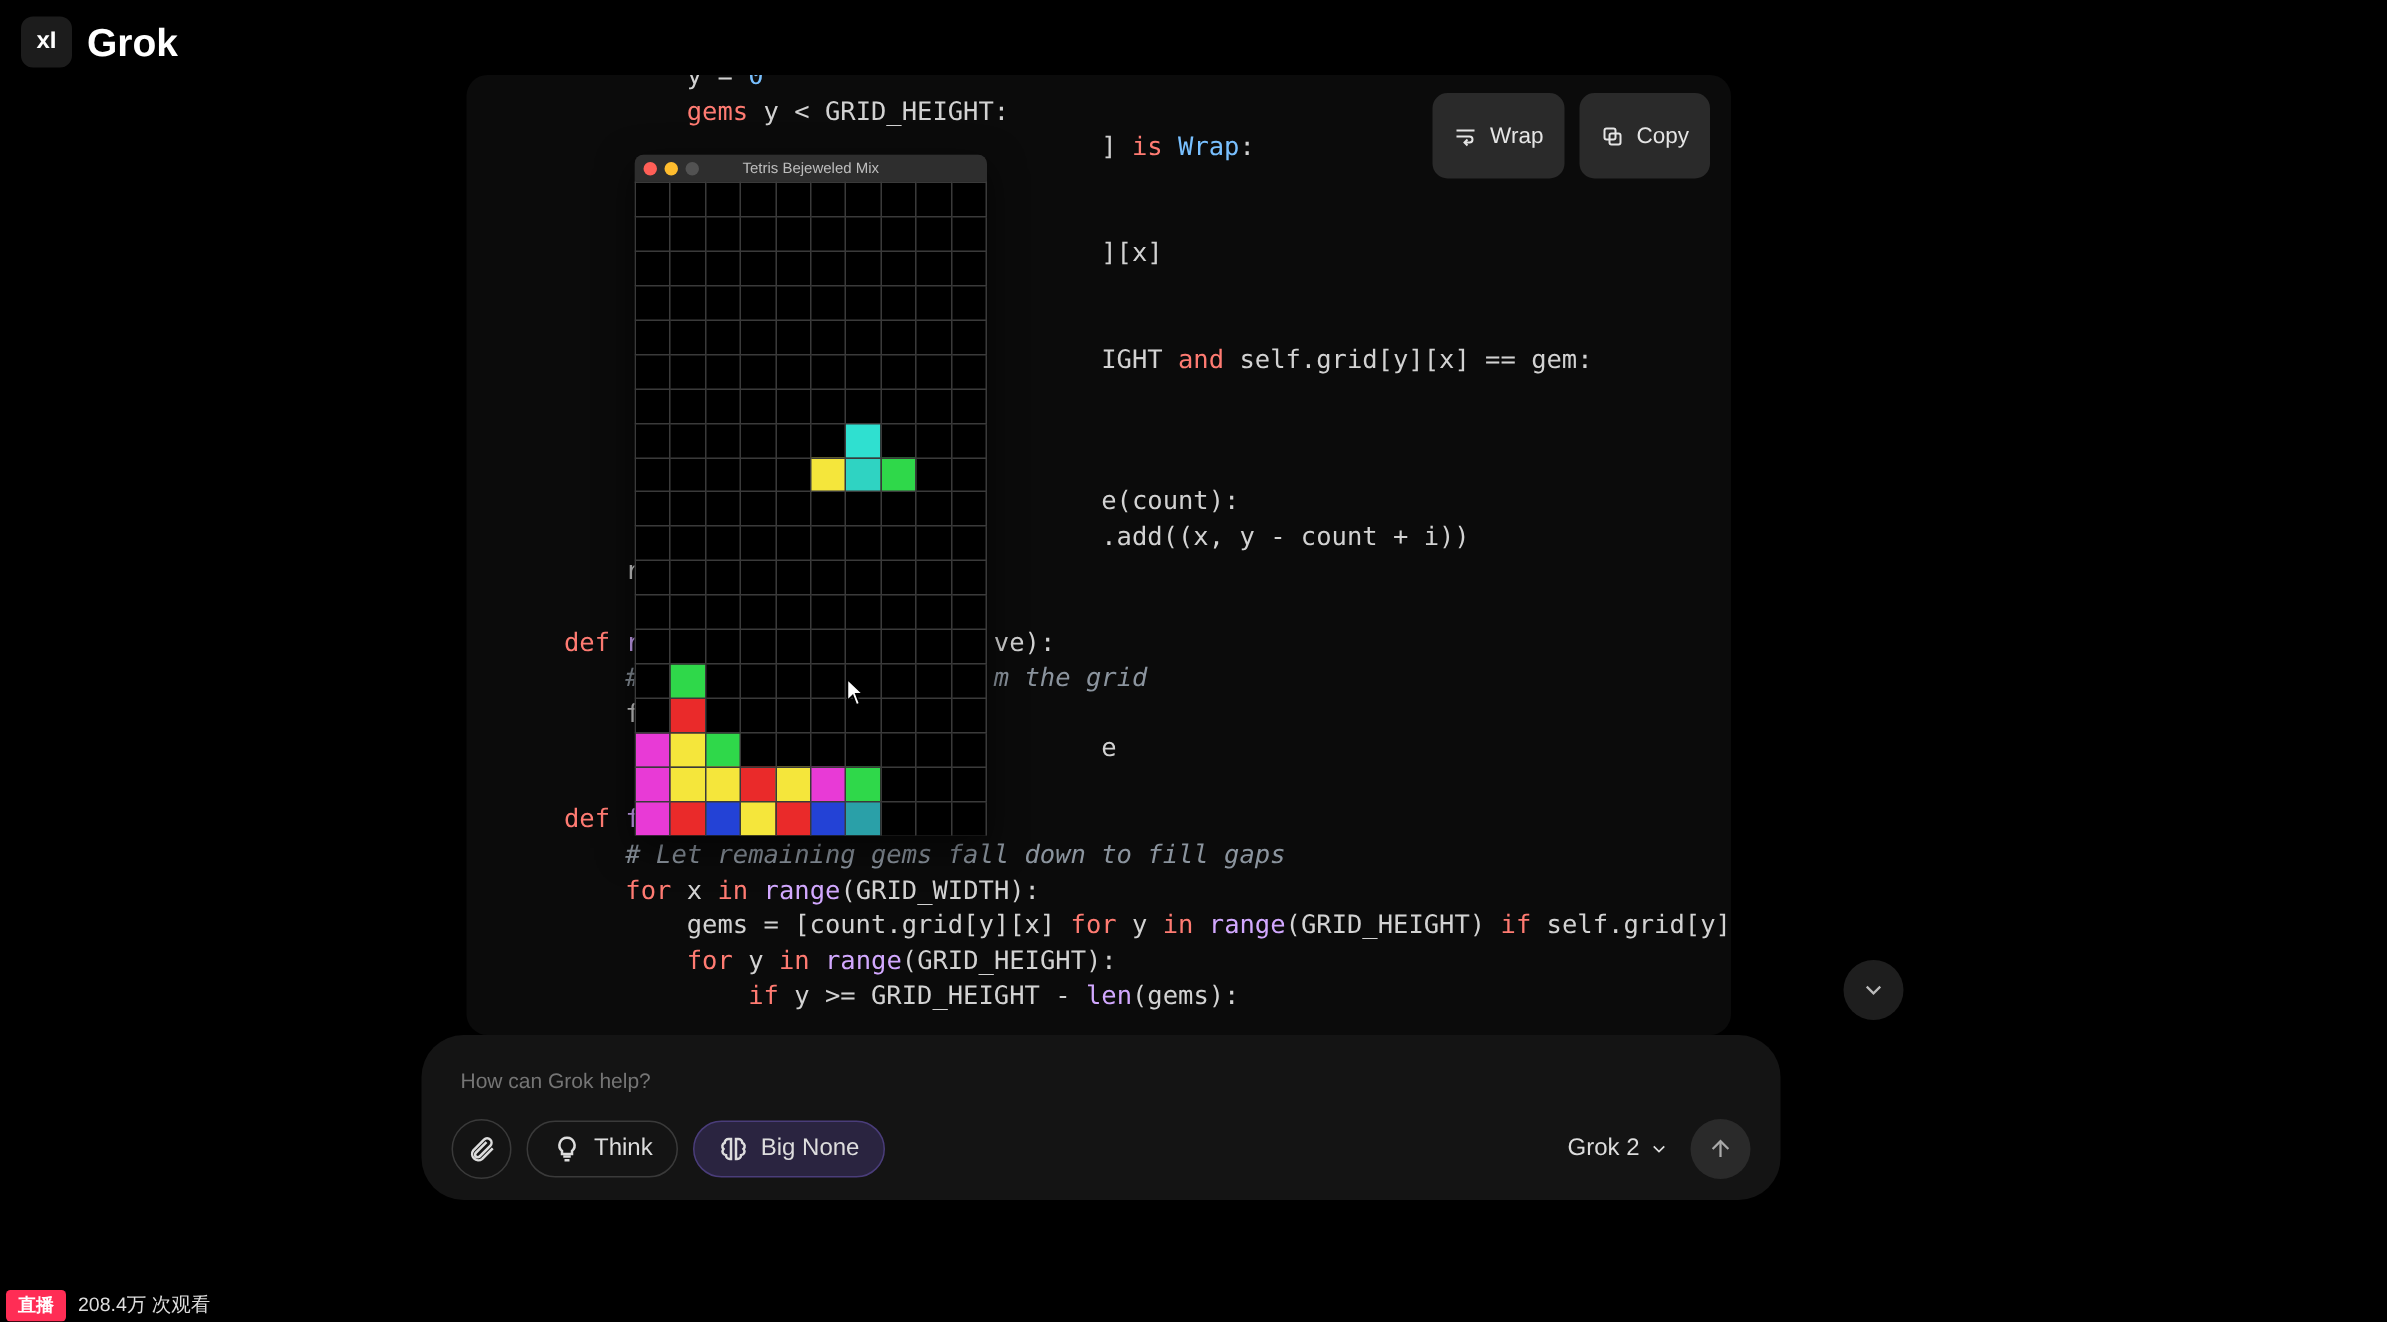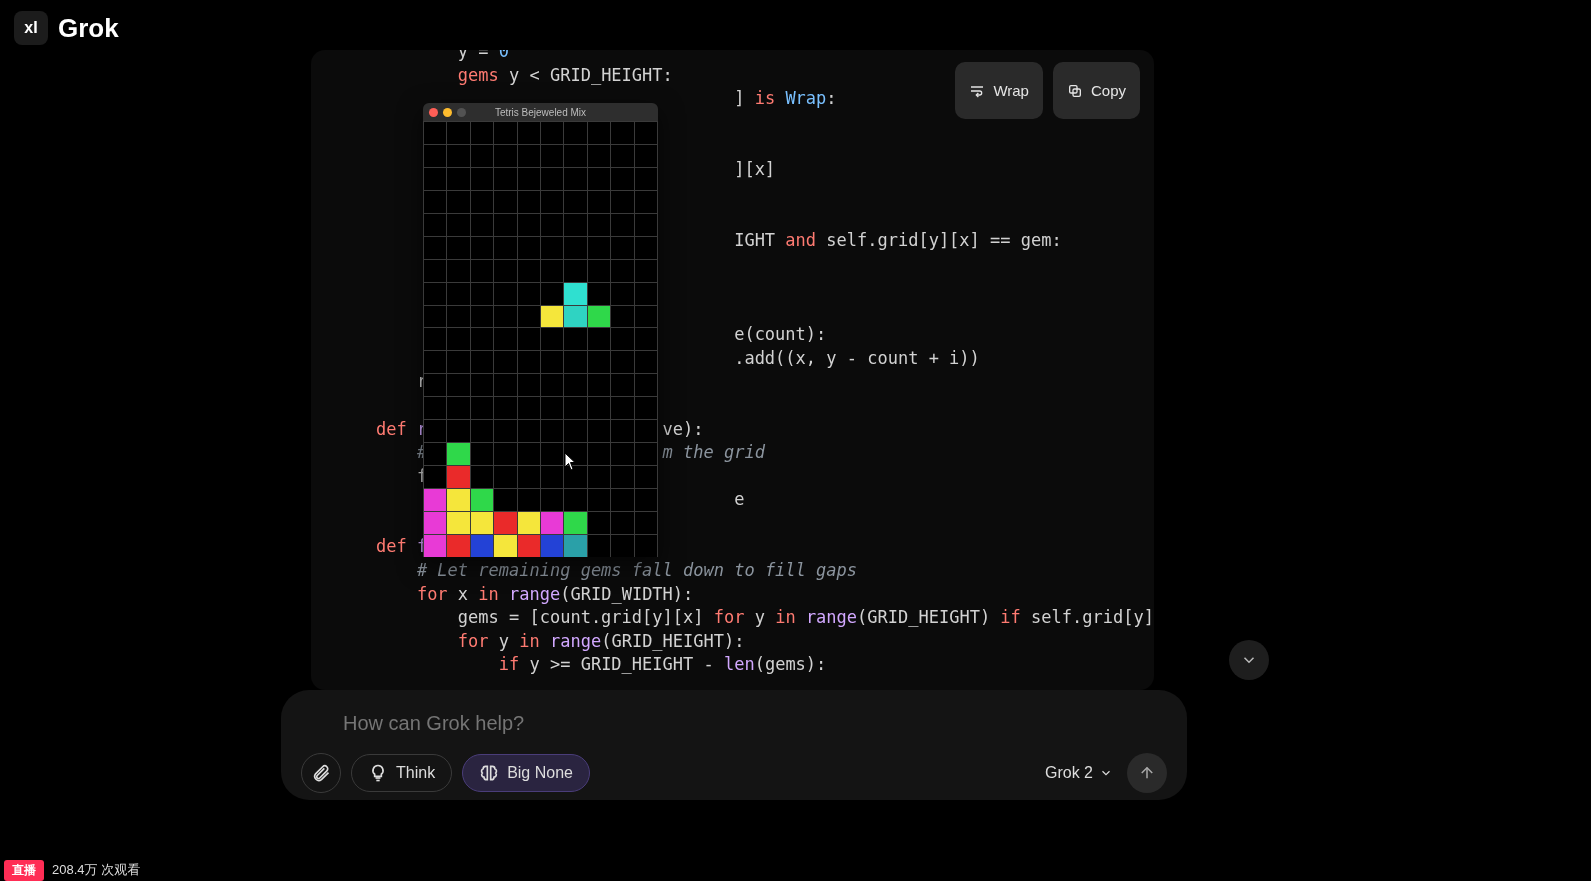--- a/index.html
+++ b/index.html
@@ -168,23 +168,22 @@
     background: #141414;
     border-radius: 28px;
     padding: 18px 20px 12px 20px;
   }
   .composer-input {
     width: 100%;
     background: transparent;
     border: none;
     outline: none;
     color: #888;
-    font-size: 20px;
+    font-size: 14px;
     padding: 4px 6px 18px 6px;
-    margin-left: 36px;
   }
   .composer-row {
     display: flex; align-items: center; gap: 10px;
   }
   .chip {
     display: flex; align-items: center; gap: 8px;
     border: 1px solid #3a3a3a;
     border-radius: 22px;
     padding: 8px 16px;
     color: #ddd;

